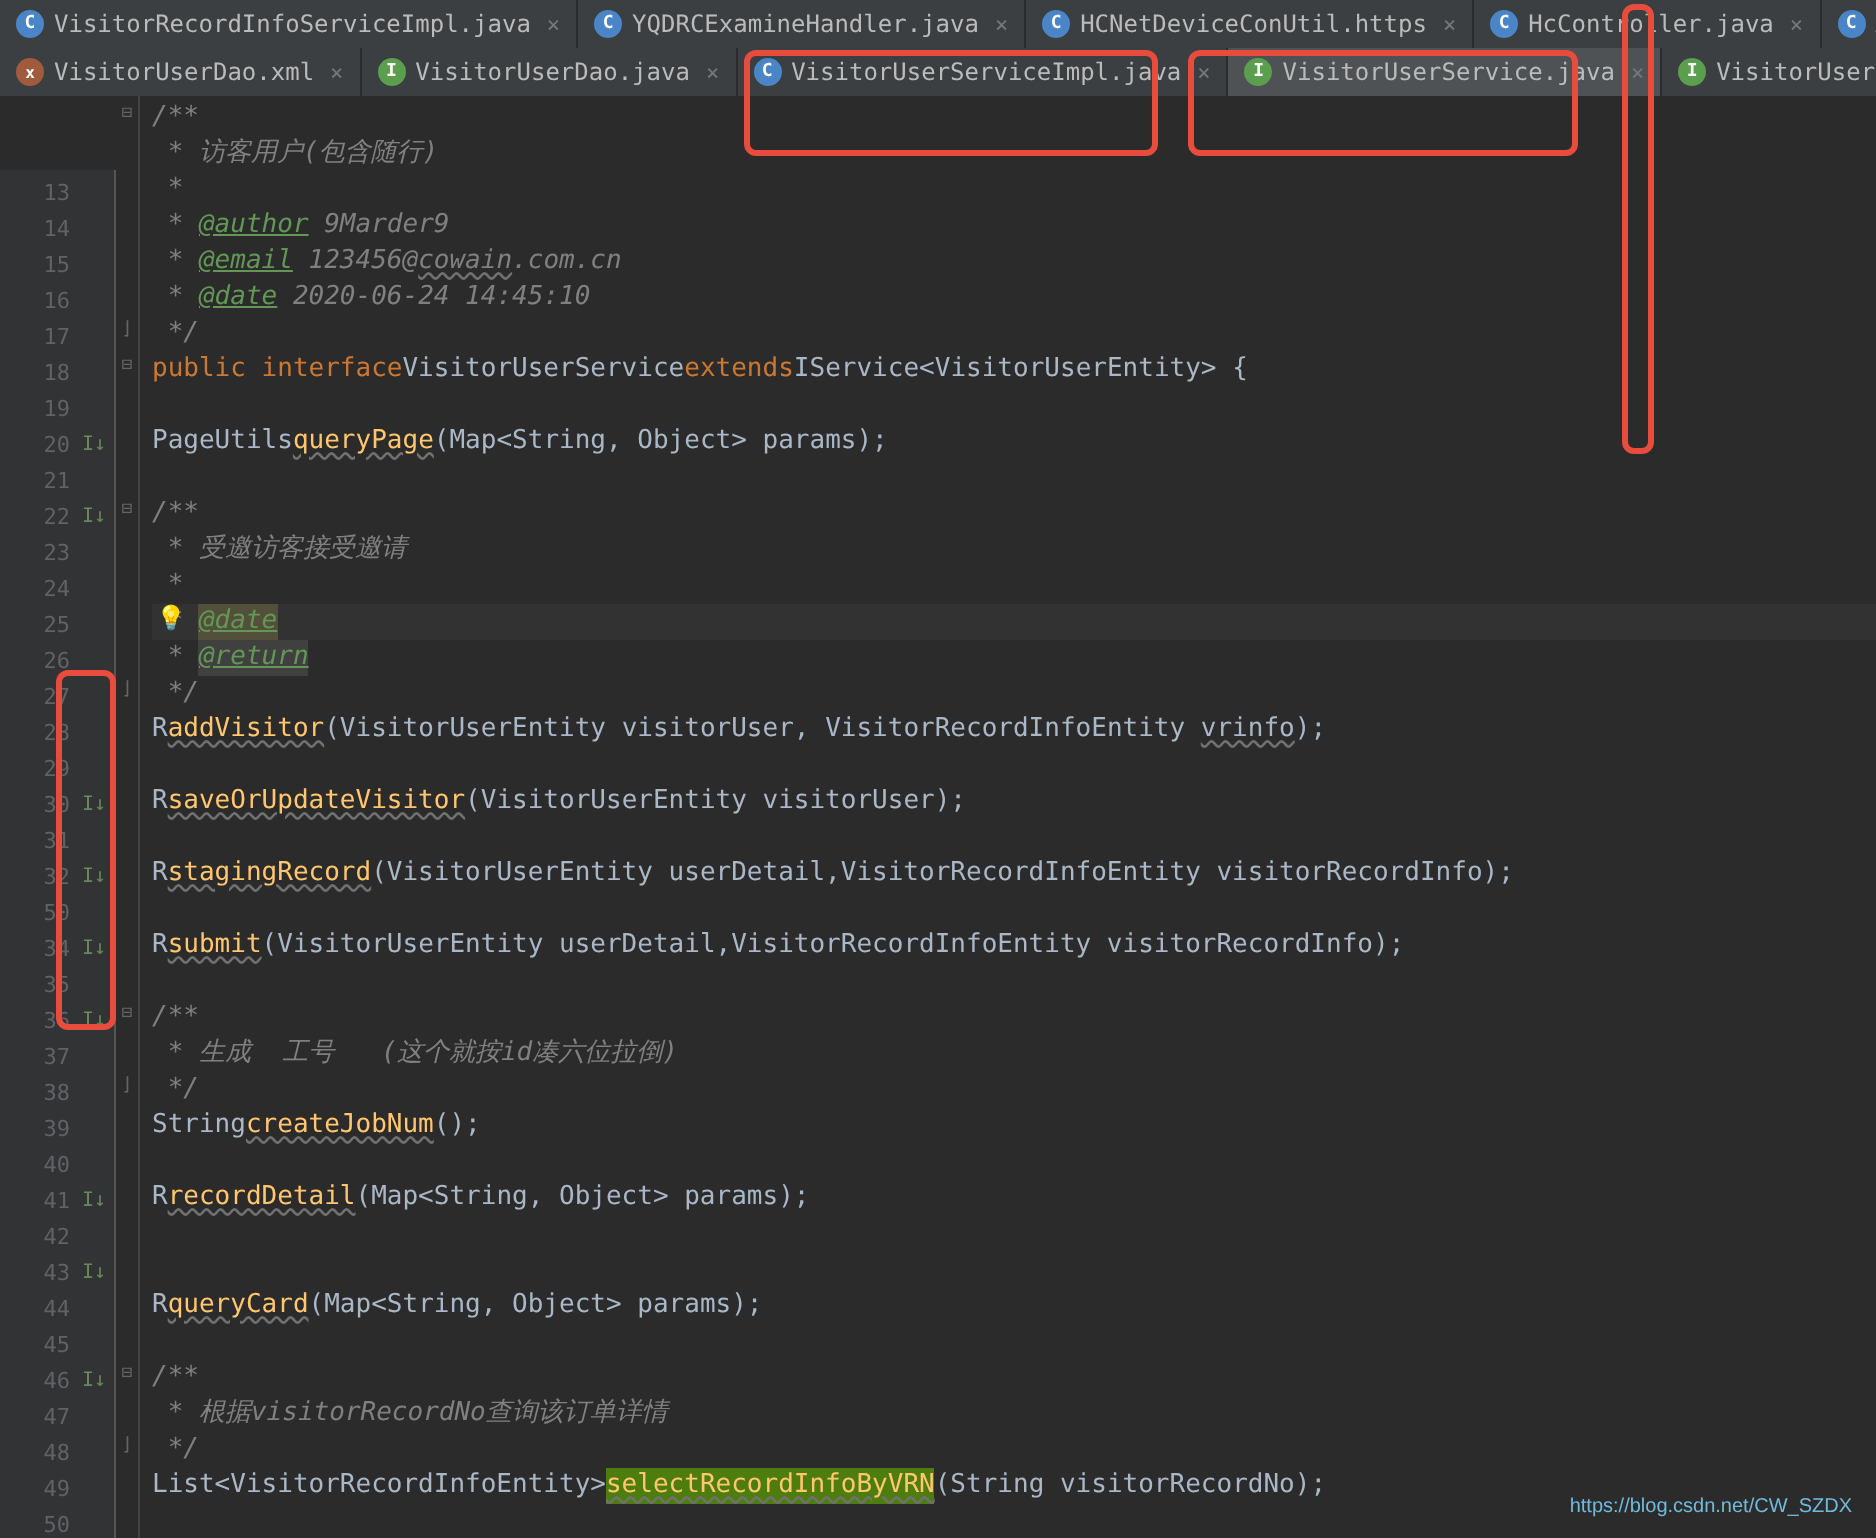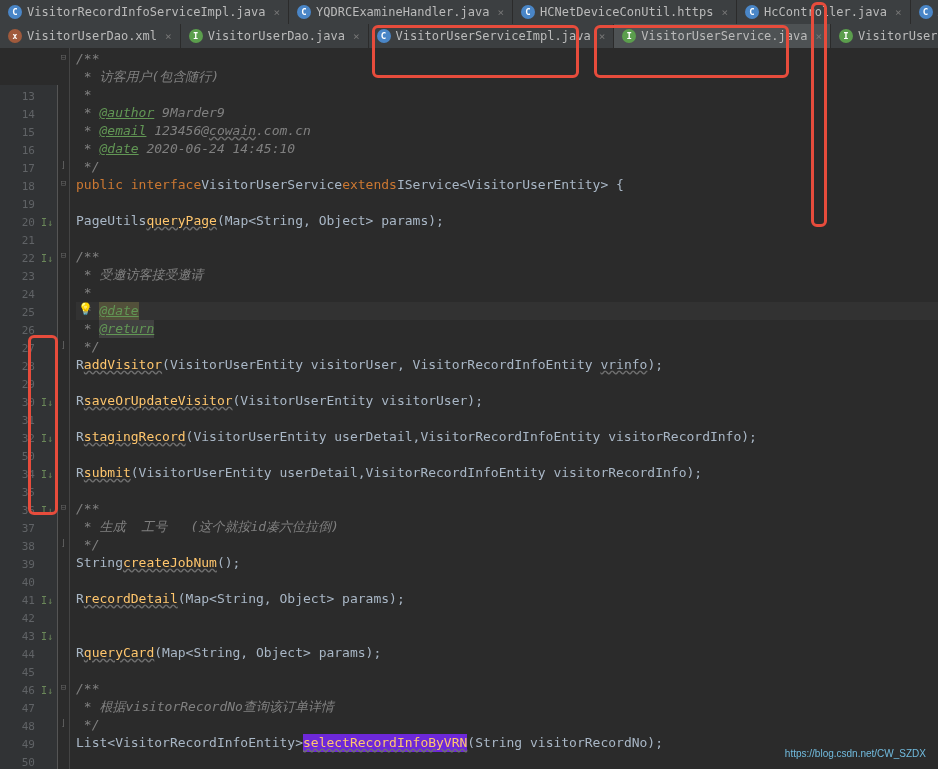--- a/index.html
+++ b/index.html
@@ -308,21 +308,21 @@
       <div class="code-line">    <span class="c-type">String</span> <span class="c-method-u">createJobNum</span><span class="c-punct">();</span></div>
       <div class="code-line"></div>
       <div class="code-line">    <span class="c-type">R</span> <span class="c-method-u">recordDetail</span><span class="c-punct">(Map&lt;String, Object&gt; params);</span></div>
       <div class="code-line"></div>
       <div class="code-line"></div>
       <div class="code-line">    <span class="c-type">R</span> <span class="c-method-u">queryCard</span><span class="c-punct">(Map&lt;String, Object&gt; params);</span></div>
       <div class="code-line"></div>
       <div class="code-line">    <span class="c-comment">/**</span></div>
       <div class="code-line">    <span class="c-comment"> * 根据visitorRecordNo查询该订单详情</span></div>
       <div class="code-line">    <span class="c-comment"> */</span></div>
-      <div class="code-line">    <span class="c-type">List&lt;VisitorRecordInfoEntity&gt;</span> <span class="c-method-u" style="background:#6d28d9">selectRecordInfoByVRN</span><span class="c-punct">(String visitorRecordNo);</span></div>
+      <div class="code-line">    <span class="c-type">List&lt;VisitorRecordInfoEntity&gt;</span> <span class="c-method-u" style="background:#4d7c0f">selectRecordInfoByVRN</span><span class="c-punct">(String visitorRecordNo);</span></div>
       <div class="code-line"></div>
     </div>
 </div>
 
 <div id="red-boxes">
     <div class="red-box" style="left: 372px; top: 25px; width: 207px; height: 53px;"></div>
     <div class="red-box" style="left: 594px; top: 25px; width: 195px; height: 53px;"></div>
     <div class="red-box" style="left: 811px; top: 2px; width: 16px; height: 225px;"></div>
     <div class="red-box" style="left: 28px; top: 335px; width: 30px; height: 180px;"></div>
   </div>

